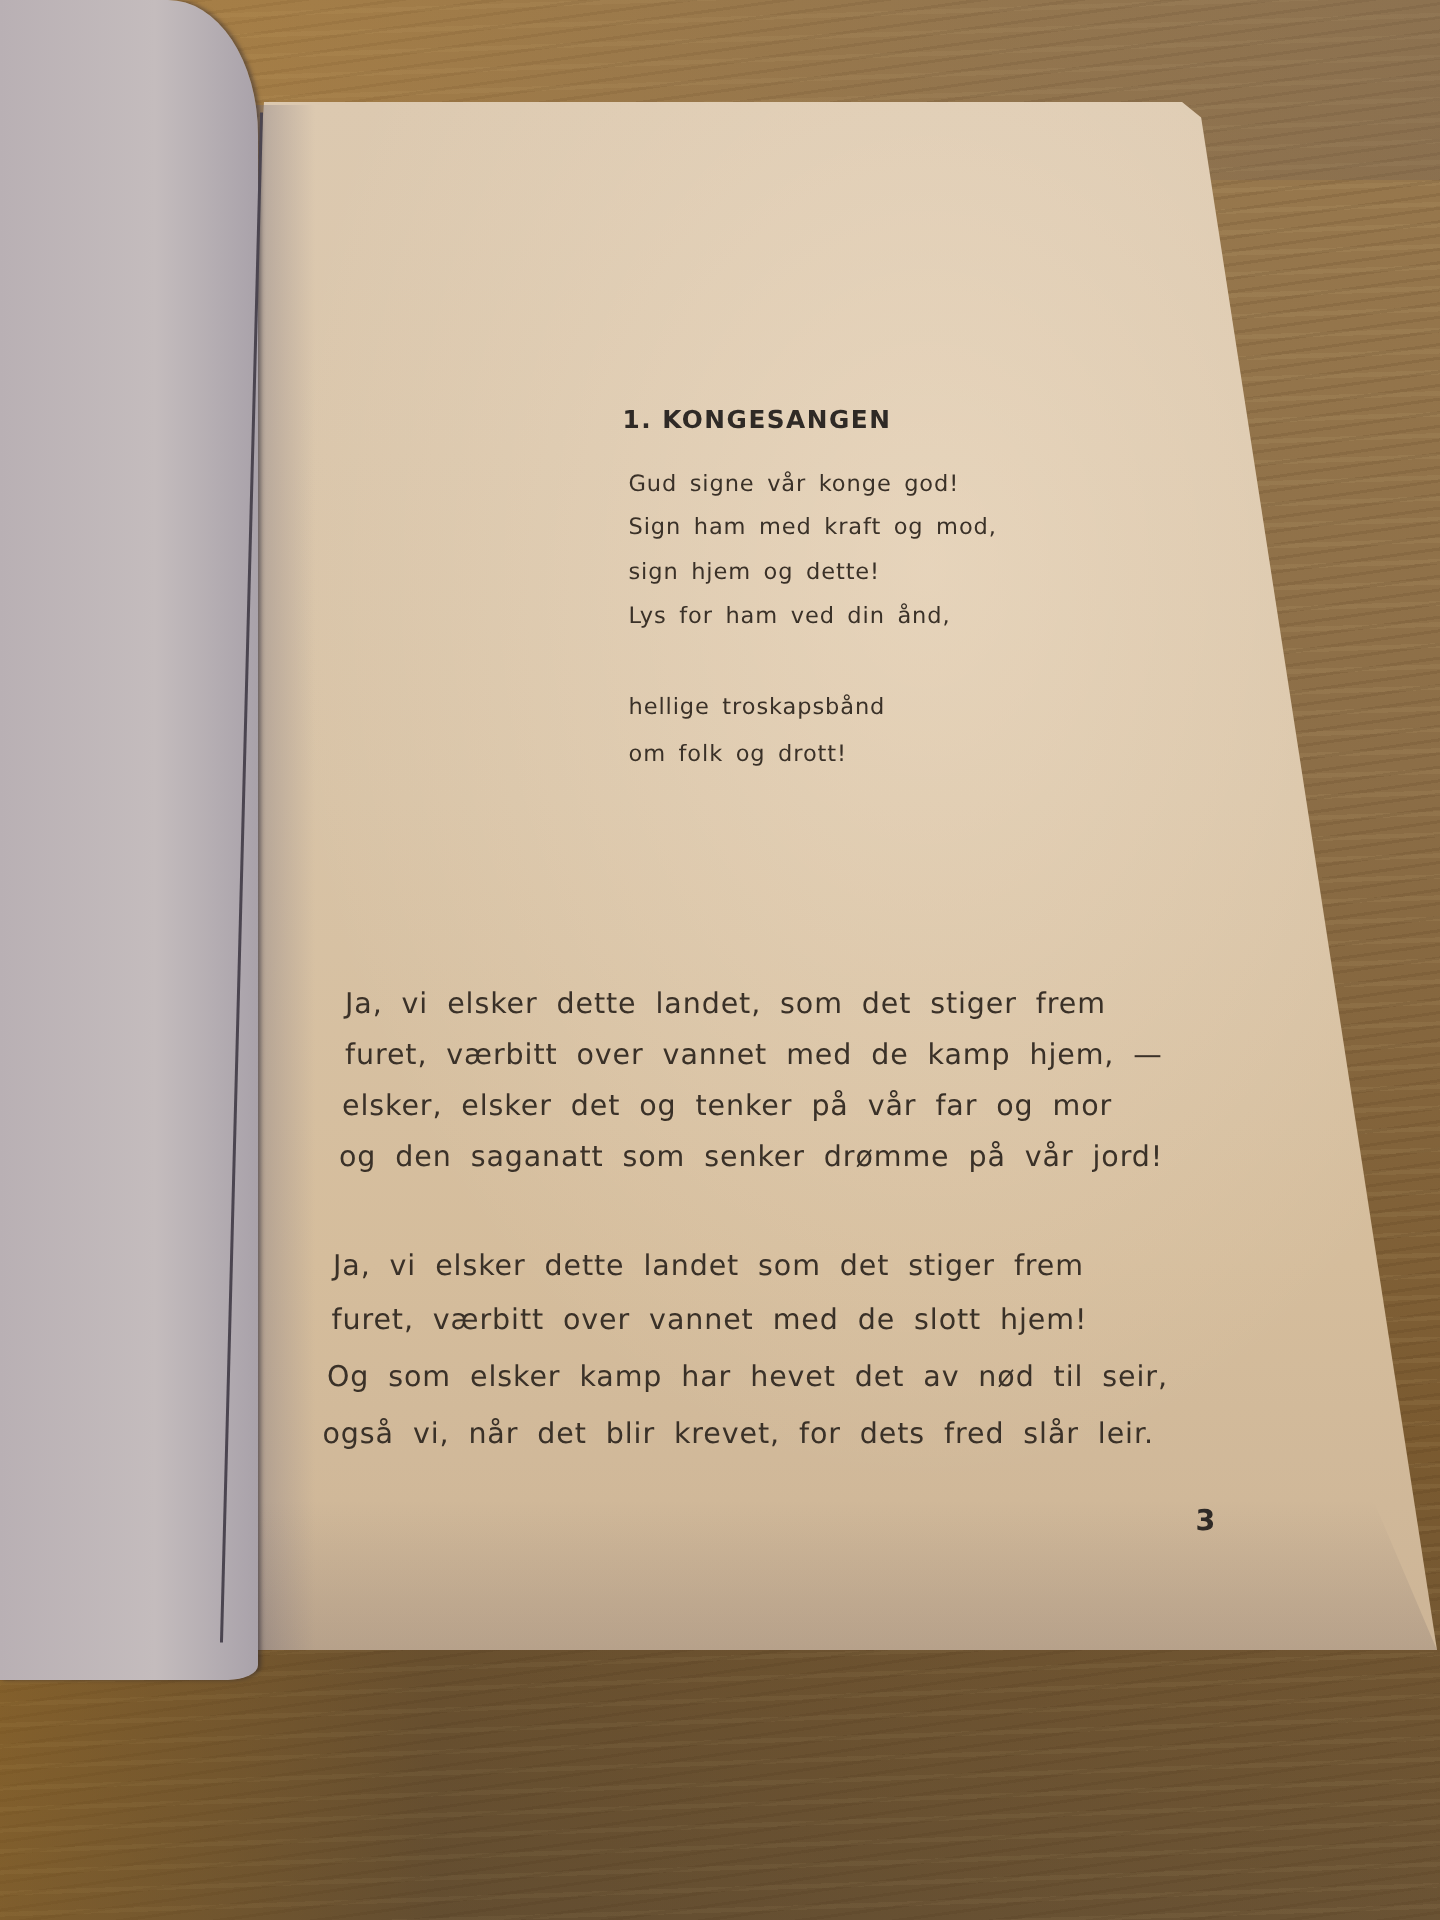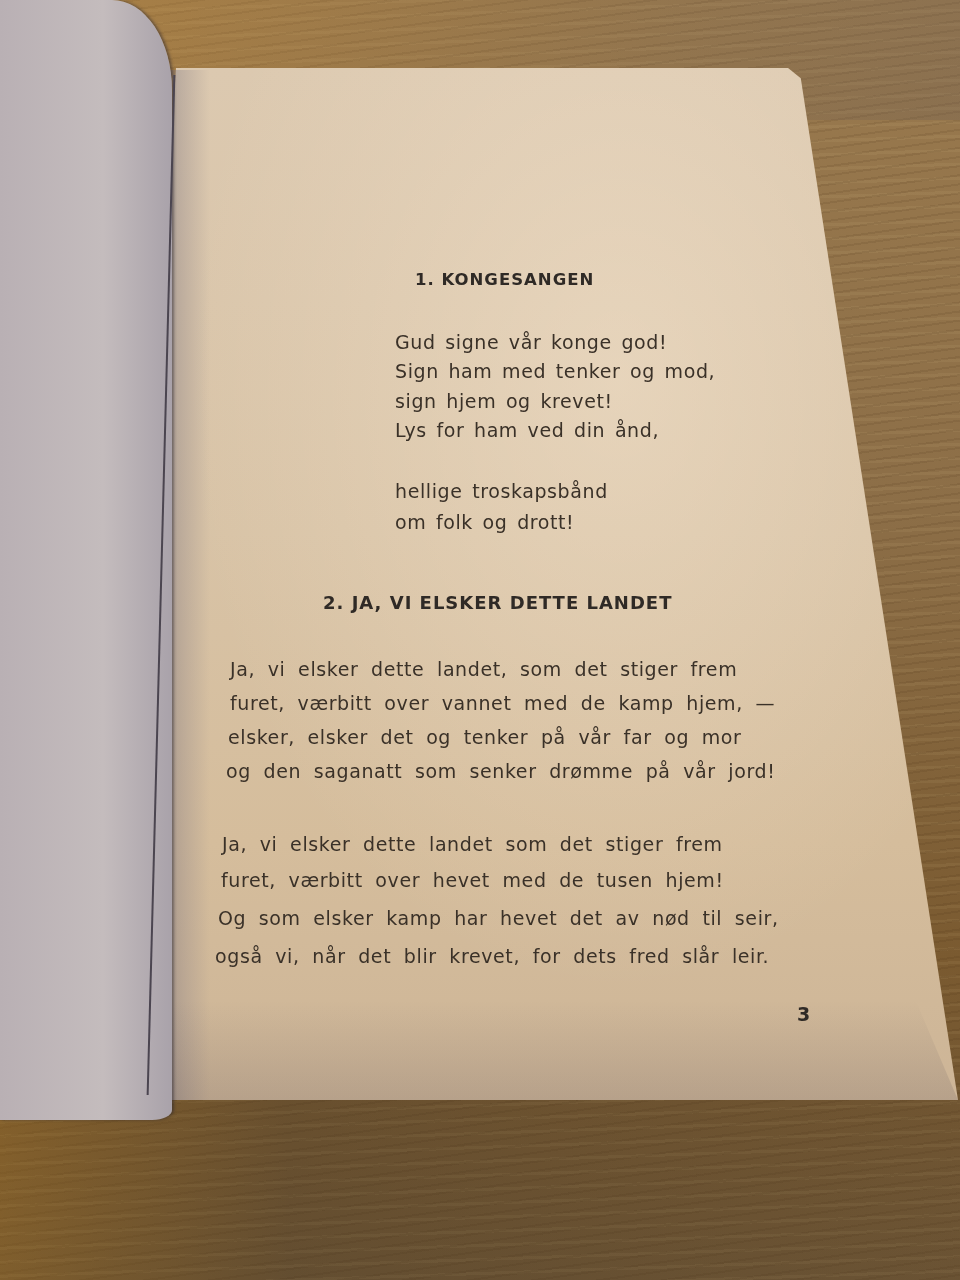--- a/index.html
+++ b/index.html
@@ -85,21 +85,21 @@
     }
     .title-1 { left: 415px; top: 270px; font-size: 16.5px; }
     .title-2 { left: 323px; top: 592px; font-size: 18px; }
     .verse-line {
       position: absolute;
       white-space: nowrap;
       letter-spacing: 0.6px;
       word-spacing: 3px;
       color: #3a3128;
     }
-    .v1 { left: 395px; font-size: 19px; margin-top: 18px; }
+    .v1 { left: 419px; font-size: 15px; }
     .v2 { font-size: 19px; word-spacing: 6px; margin-top: 15px; }
     .page-number {
       position: absolute;
       left: 797px; top: 1003px;
       font-size: 19px;
       font-weight: bold;
       color: #2f2a26;
     }
   </style>
 </head>
@@ -111,32 +111,31 @@
 <div class="page"></div>
 <div class="gutter-shadow"></div>
 <div class="page-shadow-bottom"></div>
 <div class="left-page"></div>
 <div class="binding-line"></div>
 
 <div class="content">
 
   <div class="song-title title-1">1. KONGESANGEN</div>
   <div class="verse-line v1" style="top:313px">Gud signe vår konge god!</div>
-  <div class="verse-line v1" style="top:342px">Sign ham med tenker og mod,</div>
-  <div class="verse-line v1" style="top:372px">sign hjem og krevet!</div>
+  <div class="verse-line v1" style="top:342px">Sign ham med kraft og mod,</div>
+  <div class="verse-line v1" style="top:372px">sign hjem og dette!</div>
   <div class="verse-line v1" style="top:401px">Lys for ham ved din ånd,</div>
   <div class="verse-line v1" style="top:462px">hellige troskapsbånd</div>
   <div class="verse-line v1" style="top:493px">om folk og drott!</div>
 
-  <div class="song-title title-2">2. JA, VI ELSKER DETTE LANDET</div>
 
   <div class="verse-line v2" style="left:230px; top:643px">Ja, vi elsker dette landet, som det stiger frem</div>
   <div class="verse-line v2" style="left:230px; top:677px">furet, værbitt over vannet med de kamp hjem, —</div>
   <div class="verse-line v2" style="left:228px; top:711px">elsker, elsker det og tenker på vår far og mor</div>
   <div class="verse-line v2" style="left:226px; top:745px">og den saganatt som senker drømme på vår jord!</div>
 
   <div class="verse-line v2" style="left:222px; top:818px">Ja, vi elsker dette landet som det stiger frem</div>
-  <div class="verse-line v2" style="left:221px; top:854px">furet, værbitt over hevet med de tusen hjem!</div>
+  <div class="verse-line v2" style="left:221px; top:854px">furet, værbitt over vannet med de slott hjem!</div>
   <div class="verse-line v2" style="left:218px; top:892px">Og som elsker kamp har hevet det av nød til seir,</div>
   <div class="verse-line v2" style="left:215px; top:930px">også vi, når det blir krevet, for dets fred slår leir.</div>
 
   <div class="page-number">3</div>
 </div>
 
 </body></html>

